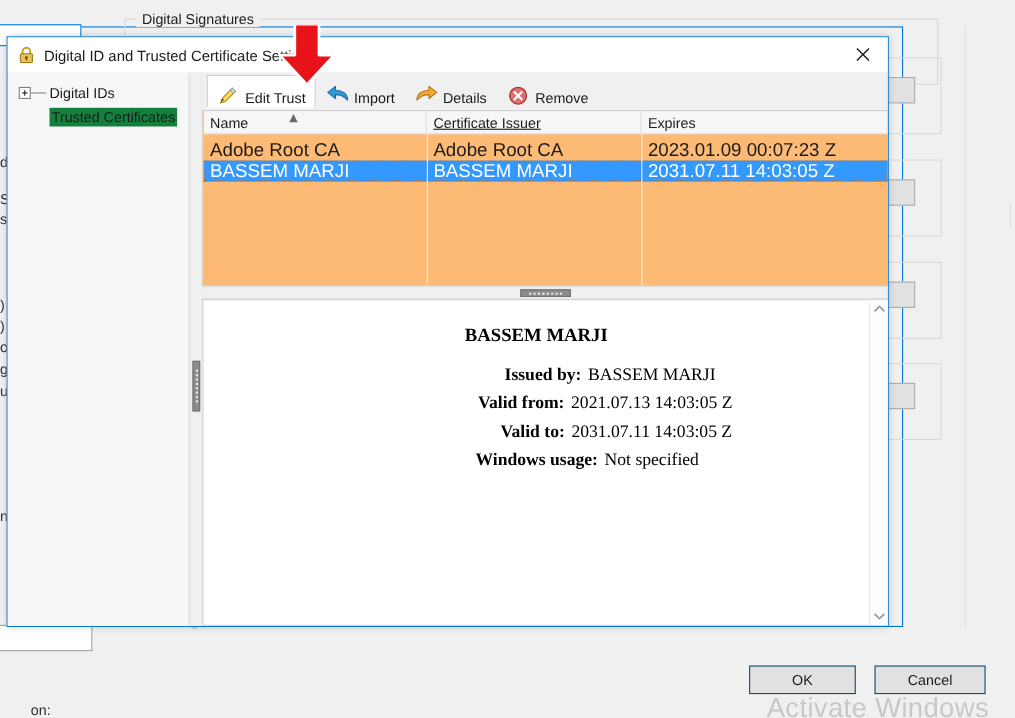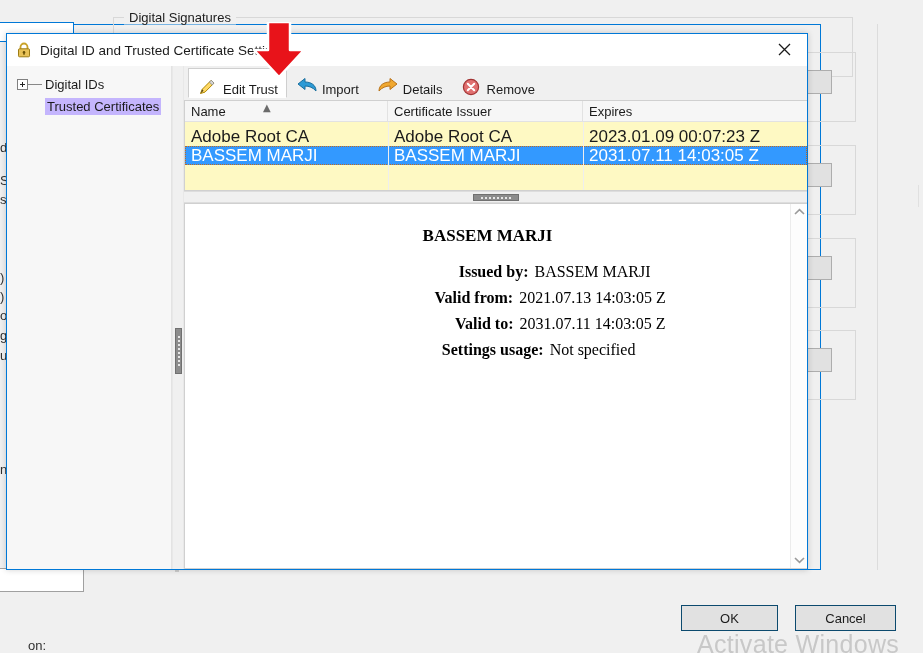--- a/index.html
+++ b/index.html
@@ -150,21 +150,21 @@
     width: 1px; height: 5px; background: #222;
   }
   .tree-elbow {
     width: 14px; height: 1px;
     background: #888;
     flex: none;
     margin-right: 3px;
   }
   .tree-label { white-space: nowrap; }
   .tree-label.selected {
-    background: #c4b5fd;
+    background: #15803d;
     padding: 1px 2px;
   }
   .tree-indent { width: 28px; flex: none; }
 
   
   .vsplit {
     width: 12px;
     background: #f0f0f0;
     position: relative;
     flex: none;
@@ -221,25 +221,25 @@
   .tb-ico {
     width: 20px; height: 20px;
     margin-right: 6px;
     position: relative;
     flex: none;
   }
   .tb-ico svg { display: block; }
 
   
   .listwrap {
-    background: #fef9c3;
+    background: #fdba74;
     border: 1px solid #d0d0d0;
     border-right: none;
     margin: 0;
-    height: 91px;
+    height: 160px;
     flex: none;
     position: relative;
     overflow: hidden;
   }
   .lv-head {
     display: flex;
     height: 21px;
     background: #f6f6f6;
     border-bottom: 1px solid #e2e2e2;
     position: relative;
@@ -248,21 +248,21 @@
     font-size: 13px;
     color: #1b1b1b;
     padding-left: 6px;
     display: flex;
     align-items: center;
     border-right: 1px solid #e2e2e2;
     position: relative;
     white-space: nowrap;
   }
   .lv-th.c1 { width: 203px; }
-  .lv-th.c2 { width: 195px; }
+  .lv-th.c2 { width: 195px; text-decoration: underline; }
   .lv-th.c3 { flex: 1; border-right: none; }
   .sort-caret {
     position: absolute;
     left: 78px; top: 1px;
     font-size: 10px; color: #6b6b6b;
     font-family: "DejaVu Sans", sans-serif;
   }
   .lv-row {
     display: flex;
     height: 19px;
@@ -583,21 +583,21 @@
             </div>
             <div class="det-row">
               <span class="det-key">Valid from:</span>
               <span class="det-val">2021.07.13 14:03:05 Z</span>
             </div>
             <div class="det-row">
               <span class="det-key">Valid to:</span>
               <span class="det-val">2031.07.11 14:03:05 Z</span>
             </div>
             <div class="det-row">
-              <span class="det-key">Settings usage:</span>
+              <span class="det-key">Windows usage:</span>
               <span class="det-val">Not specified</span>
             </div>
           </div>
 
           <div class="dscroll">
             <span>
               <svg width="11" height="8" viewBox="0 0 11 8">
                 <path d="M1 6 L5.5 1.6 L10 6" fill="none" stroke="#9a9a9a" stroke-width="1.6"></path>
               </svg>
             </span>

